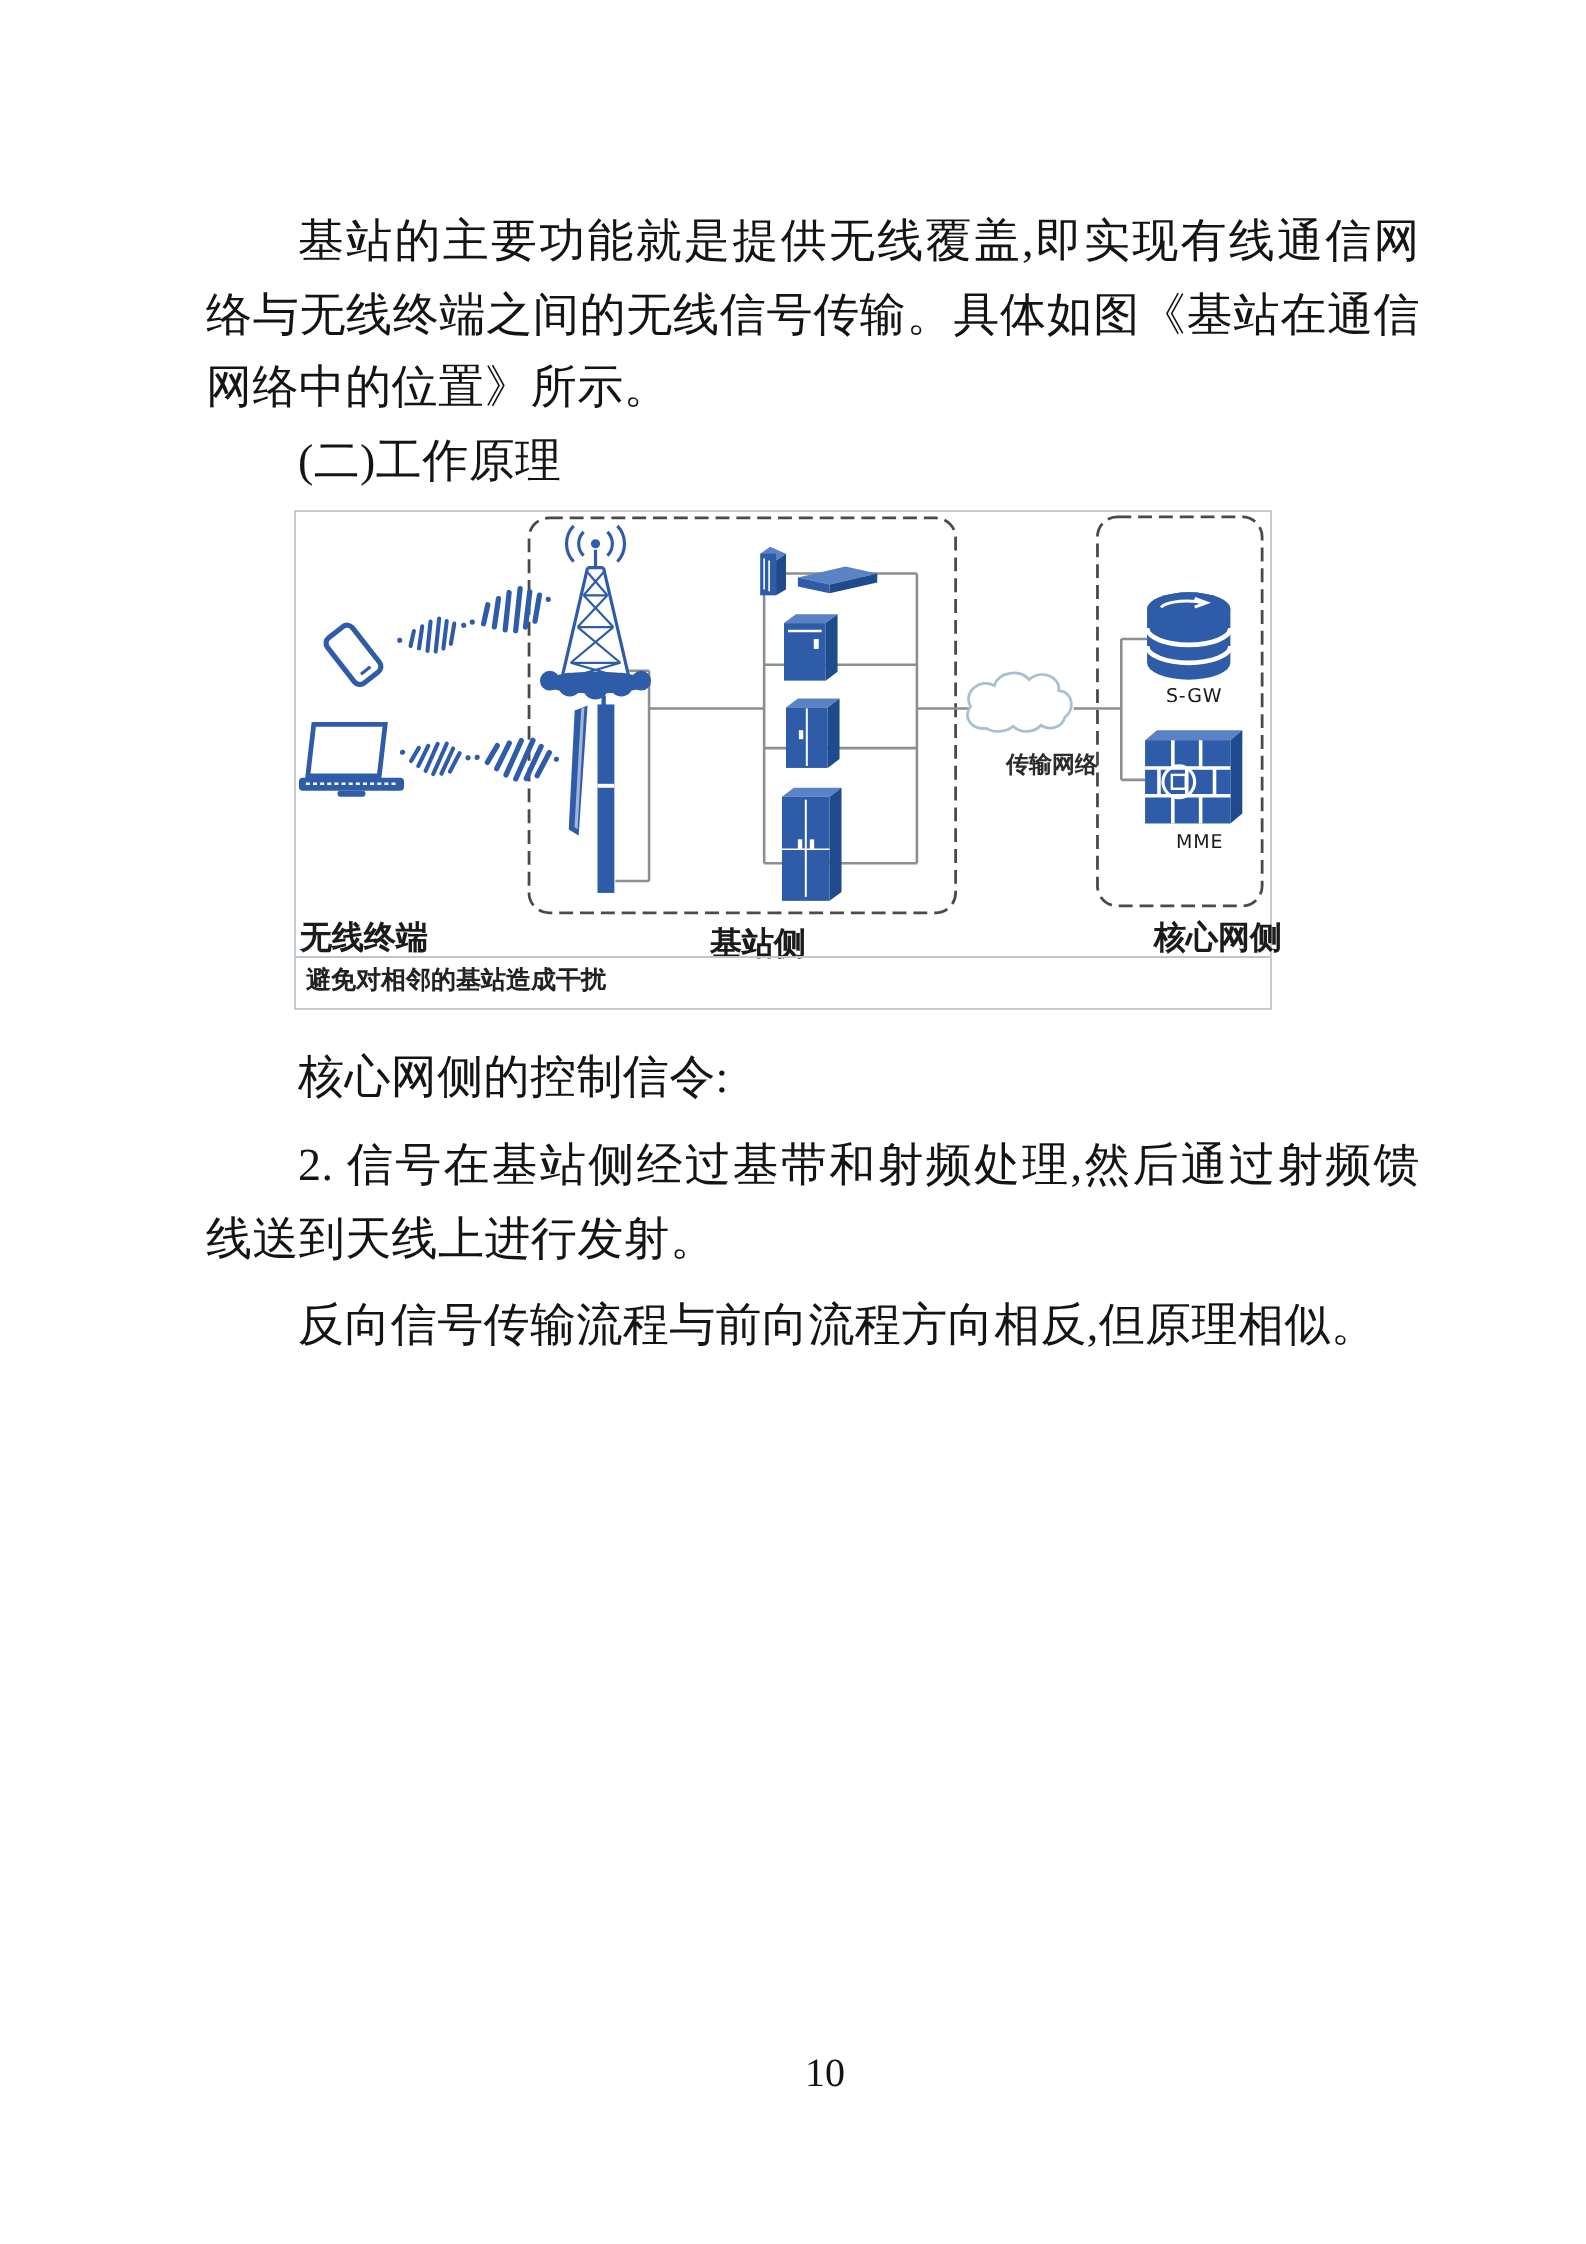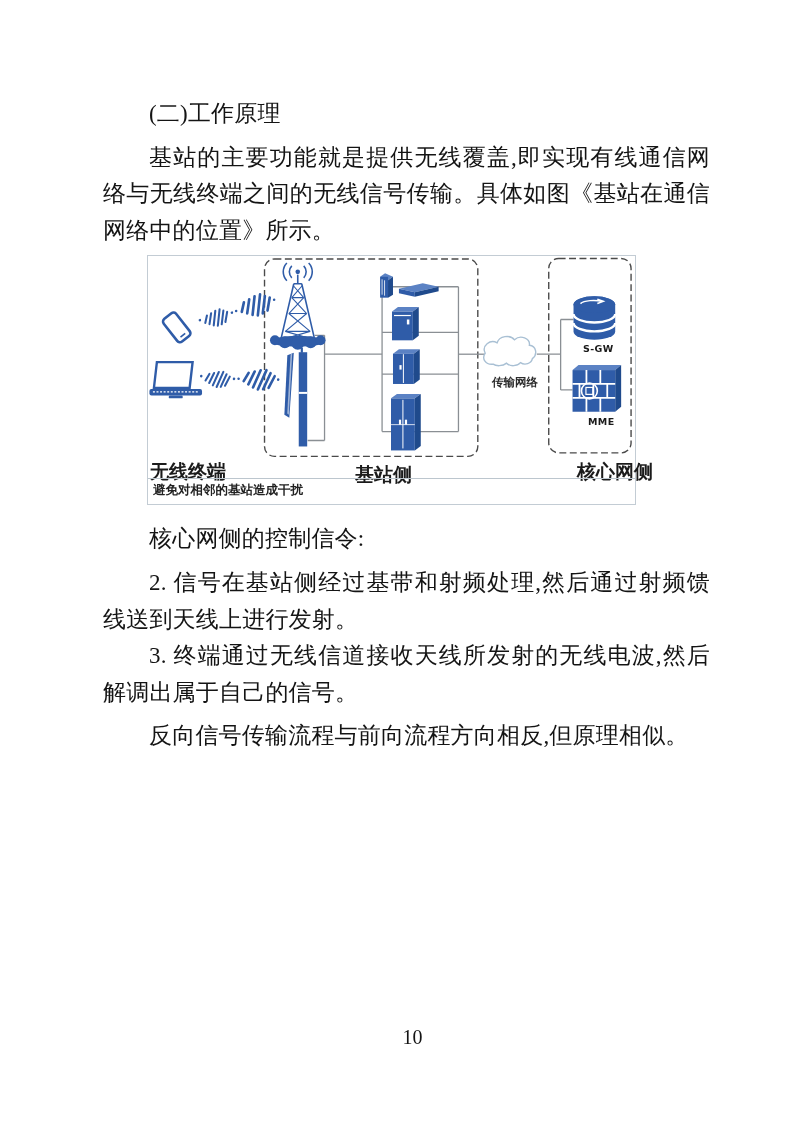--- a/index.html
+++ b/index.html
@@ -16,44 +16,44 @@
   .mt7  { margin-top:7px; }
   .mt16 { margin-top:16px; }
 
   
   .figure {
     position:relative; width:487px; height:248px; margin:6px 0 0 44px;
     border:1px solid #c3ccd4; background:#ffffff;
   }
   .figure svg { position:absolute; left:0; top:0; }
   .fig-label {
-    position:absolute; font-size:19px; font-weight:600; color:#1b1b1b;
+    position:absolute; font-size:16px; font-weight:600; color:#1b1b1b;
     white-space:nowrap; font-family:"Liberation Serif","DejaVu Serif",serif;
   }
   .cloud-label { position:absolute; font-size:11.5px; font-weight:600; color:#2c2c2c; white-space:nowrap; }
   .node-label {
-    position:absolute; font-size:9.5px; font-weight:bold; color:#1a1a1a;
+    position:absolute; font-size:9.5px; font-weight:normal; color:#1a1a1a;
     font-family:"DejaVu Sans","Liberation Sans",sans-serif; letter-spacing:0.4px; white-space:nowrap;
   }
   .fig-sep { position:absolute; left:0; right:0; top:222px; border-top:1px solid #bcc6ce; }
   .fig-caption { position:absolute; left:5px; top:226px; font-size:12.5px; font-weight:600; color:#222; white-space:nowrap; }
 
   .pagenum {
     position:absolute; left:0; top:1026px; width:793px; text-align:center;
     font-size:20px; color:#141414;padding-left:16px;
   }
 </style>
 </head>
 <body>
 
 <div class="content">
 
+  <p class="para mt7">基站的主要功能就是提供无线覆盖,即实现有线通信网络与无线终端之间的无线信号传输。具体如图《基站在通信网络中的位置》所示。</p>
+
   <p class="para">(二)工作原理</p>
-
-  <p class="para mt7">基站的主要功能就是提供无线覆盖,即实现有线通信网络与无线终端之间的无线信号传输。具体如图《基站在通信网络中的位置》所示。</p>
 
   <div class="figure">
     <svg width="487" height="248" viewBox="0 0 489 250">
       <defs>
         <g id="wb" stroke="#2f5ca8" stroke-width="2.3" stroke-linecap="round">
           <line x1="0" y1="4" x2="3" y2="-4"></line>
           <line x1="4.5" y1="6" x2="8" y2="-6"></line>
           <line x1="9" y1="8" x2="13" y2="-8"></line>
           <line x1="13.5" y1="9" x2="18" y2="-9"></line>
           <line x1="18" y1="8" x2="22" y2="-7"></line>
@@ -197,26 +197,25 @@
           <path d="M441,143 V157 M455,143 V157"></path>
         </g>
         <circle cx="444" cy="136" r="8" fill="none" stroke="#ffffff" stroke-width="1.6"></circle>
         <rect x="440.5" y="132.5" width="7" height="7" fill="none" stroke="#ffffff" stroke-width="1.2"></rect>
       </g>
     </svg>
 
     <span class="fig-label" style="left:2px;  top:203px;">无线终端</span>
     <span class="fig-label" style="left:207px;top:206px;">基站侧</span>
     <span class="fig-label" style="left:429px;top:203px;">核心网侧</span>
-    <span class="cloud-label" style="left:344px;top:119px;">传输网络</span>
+    <span class="cloud-label" style="left:355px;top:119px;">传输网络</span>
     <span class="node-label" style="left:435px;top:87px;">S-GW</span>
     <span class="node-label" style="left:440px;top:160px;">MME</span>
     <div class="fig-sep"></div>
     <span class="fig-caption">避免对相邻的基站造成干扰</span>
   </div>
 
   <p class="para mt16">核心网侧的控制信令:</p>
   <p class="para mt4">2. 信号在基站侧经过基带和射频处理,然后通过射频馈线送到天线上进行发射。</p>
-  <p class="para">3. 终端通过无线信道接收天线所发射的无线电波,然后解调出属于自己的信号。</p>
   <p class="para mt4">反向信号传输流程与前向流程方向相反,但原理相似。</p>
 </div>
 
 <div class="pagenum">10</div>
 
 </body></html>

